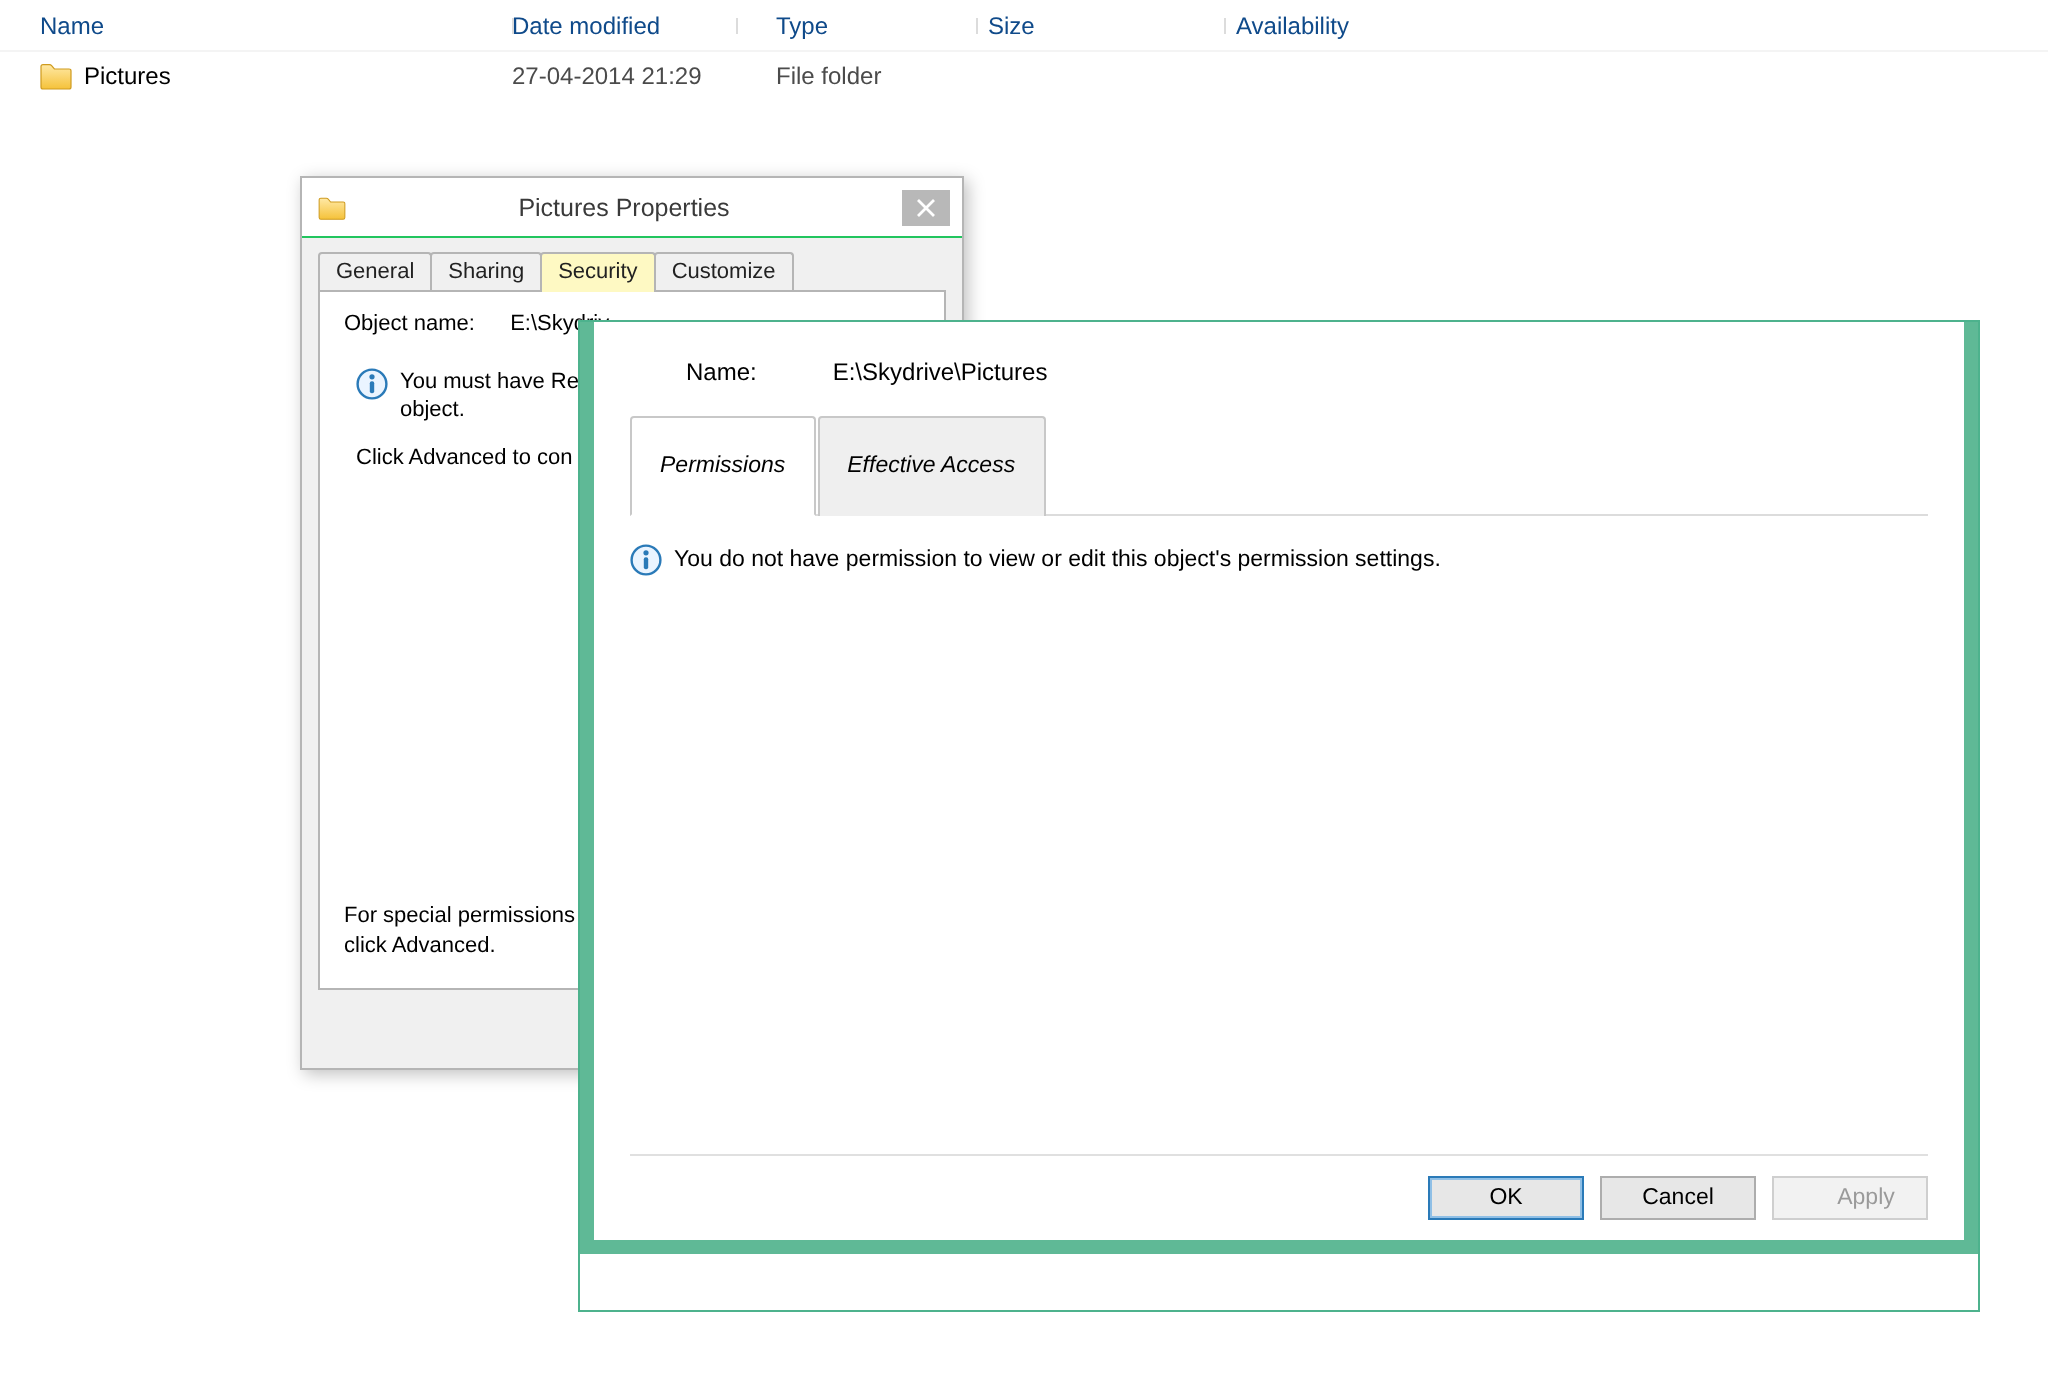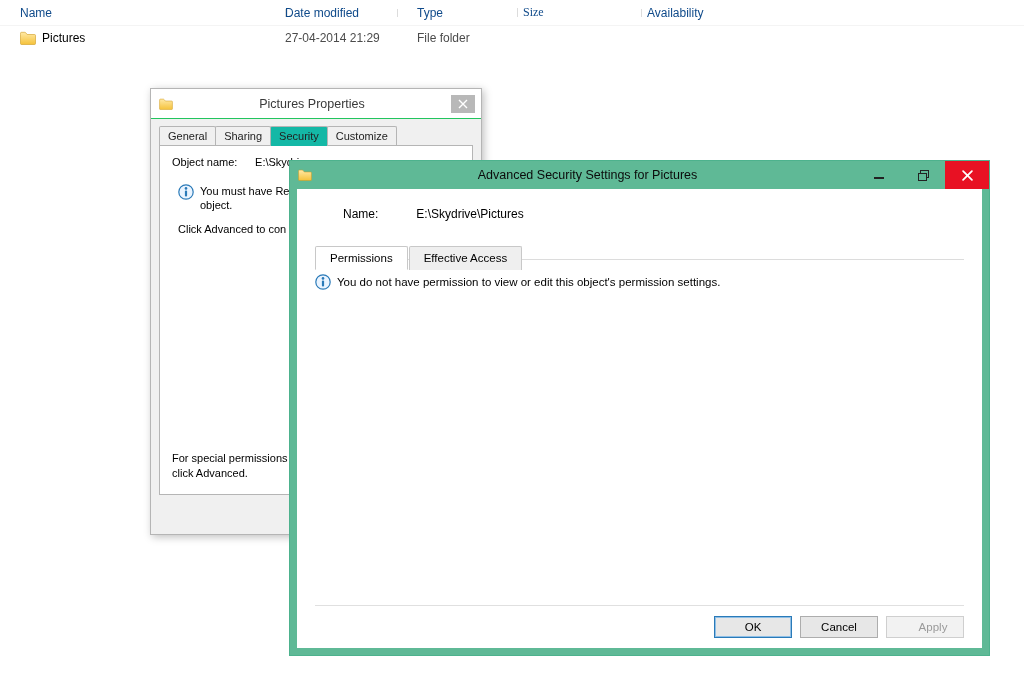--- a/index.html
+++ b/index.html
@@ -24,23 +24,23 @@
       font-size: 12px;
       border-bottom: 1px solid #f4f4f4;
     }
     .col-headers .col { position: relative; }
     .col-headers .col + .col::before {
       content: "";
       position: absolute; left: 0; top: 3px; bottom: 3px;
       width: 1px; background: #dcdcdc;
     }
     .col-name  { width: 236px; }
-    .col-date  { width: 112px; margin-left: 29px; }
+    .col-date  { width: 112px; }
     .col-type  { width: 120px; padding-left: 20px; }
-    .col-size  { width: 80px; padding-left: 6px; font-family: Liberation Serif, serif; }
+    .col-size  { width: 80px; padding-left: 6px; }
     .col-avail { width: 140px; padding-left: 6px; margin-left: 44px; }
 
     .file-row {
       display: flex;
       align-items: center;
       height: 24px;
       padding-left: 20px;
       color: #4b4b4b;
     }
     .file-row .col { font-size: 12px; }
@@ -81,21 +81,21 @@
       border: 1px solid #b5b5b5;
       border-bottom: none;
       background: #f0f0f0;
       color: #222;
       position: relative;
       top: 1px;
       margin-right: -1px;
       border-radius: 2px 2px 0 0;
     }
     .tab.active {
-      background: #14b8a6;
+      background: #fef9c3;
       z-index: 2;
     }
 
     .tab-body {
       margin: 0 8px 8px 8px;
       border: 1px solid #b5b5b5;
       background: #ffffff;
       padding: 10px 12px;
       min-height: 350px;
       position: relative;
@@ -156,27 +156,28 @@
       height: calc(100% - 28px);
       padding: 18px 18px 10px 18px;
       display: flex; flex-direction: column;
     }
     .adv .name-line { font-size: 12px; margin-bottom: 14px; margin-left: 28px; }
     .adv .name-line .lbl { display: inline-block; width: 70px; }
     .adv .name-line .val { color: #000; }
 
     .adv-tabs { display: flex; border-bottom: 1px solid #dcdcdc; }
     .adv-tab {
-      padding: 5px 14px; font-size: 11.5px;
+      padding: 18px 14px; font-size: 11.5px;
       border: 1px solid #c8c8c8;
       border-bottom: none;
       background: #efefef;
-      position: relative; top: 11px;
+      position: relative; top: 1px;
       margin-right: 1px;
       border-radius: 2px 2px 0 0;
+      font-style: italic;
     }
     .adv-tab.active { background: #ffffff; border-bottom: 1px solid #fff; }
 
     .adv-msg { display: flex; align-items: center; gap: 6px; margin-top: 14px; font-size: 11.5px; flex: 0 0 auto; }
     .adv .spacer { flex: 1; }
 
     .adv .btnbar {
       display: flex; justify-content: flex-end; gap: 8px;
       border-top: 1px solid #e0e0e0;
       padding-top: 10px;
@@ -285,39 +286,20 @@
       <span>click Advanced.</span>
     </div>
   </div>
 
   <div class="btnbar">
     <div class="win-btn-cut"></div>
   </div>
 </div>
 
 <div class="adv">
-  <div class="titlebar">
-    <svg class="folder-icon">
-        <use href="#folder"></use>
-      </svg>
-    <div class="title">Advanced Security Settings for Pictures</div>
-    <div class="winbtns">
-      <div class="winbtn min"></div>
-      <div class="winbtn max">
-        <svg>
-            <use href="#restore"></use>
-          </svg>
-      </div>
-      <div class="winbtn close">
-        <svg>
-            <use href="#x"></use>
-          </svg>
-      </div>
-    </div>
-  </div>
 
   <div class="body">
     <div class="name-line">
       <span class="lbl">Name:</span>
       <span class="val">E:\Skydrive\Pictures</span>
     </div>
 
     <div class="adv-tabs">
       <div class="adv-tab active">Permissions</div>
       <div class="adv-tab">Effective Access</div>

